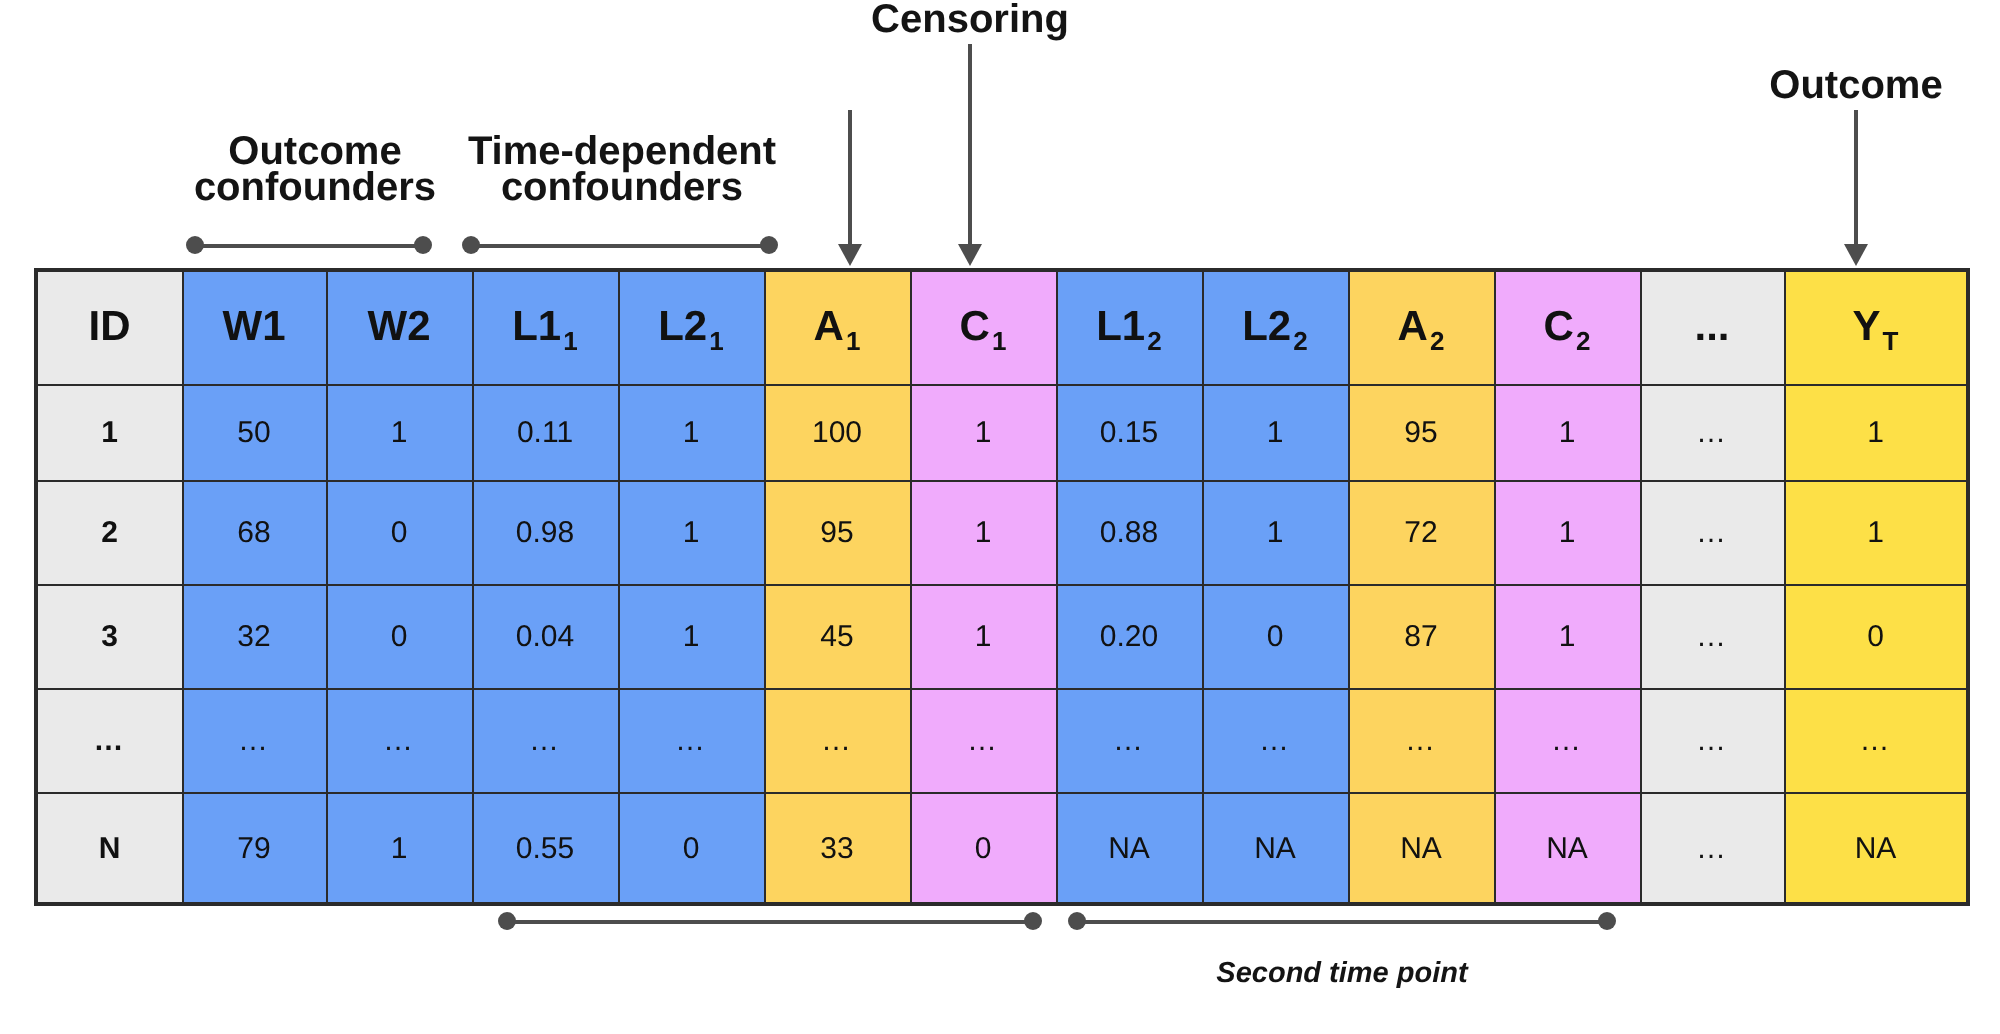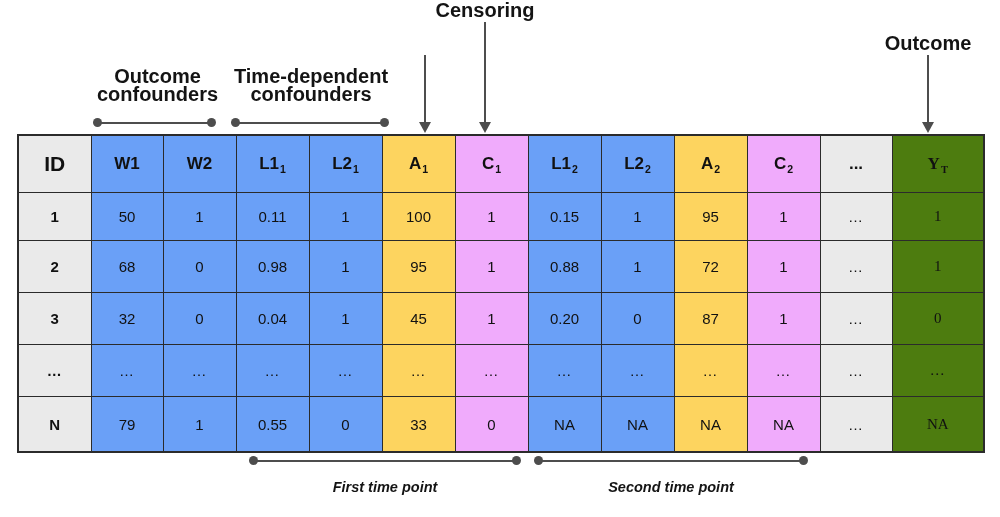--- a/index.html
+++ b/index.html
@@ -101,21 +101,21 @@
     border: 1.2px solid #2b2b2b;
     text-align: center;
     vertical-align: middle;
     padding: 0;
     font-size: 15px;
     font-weight: normal;
     color: #111111;
   }
   #data-table thead th {
     height: 56px;
-    font-size: 17px;
+    font-size: 21px;
     font-weight: bold;
   }
   #data-table tbody td {
     height: 51px;
   }
   #data-table tbody tr:first-child td { height: 47px; }
   #data-table tbody tr:last-child  td { height: 54px; }
 
   #data-table td.col-id,
   #data-table th.col-id {
@@ -123,21 +123,21 @@
     font-size: 21px;
   }
   #data-table tbody td.col-id { font-size: 15px; }
 
   
   .c-id     { background: #eaeaea; }
   .c-blue   { background: #6aa0f7; }
   .c-yellow { background: #fdd45f; }
   .c-gray   { background: #f0abfc; }
   .c-light  { background: #eaeaea; }
-  .c-red    { background: #4d7c0f; font-family: Liberation Serif, serif; }
+  .c-red    { background: #fde047; }
 
   th sub {
     font-size: 0.62em;
     font-weight: bold;
     vertical-align: baseline;
     position: relative;
     bottom: -0.35em;
     padding-left: 1px;
   }
   .ellipsis-cell { letter-spacing: 1px; }
@@ -302,17 +302,16 @@
     <span class="bar"></span>
     <span class="dot right"></span>
   </div>
 
   <div class="bracket" style="left:534px; top:456px; width:274px;">
     <span class="dot left"></span>
     <span class="bar"></span>
     <span class="dot right"></span>
   </div>
 
-  <div class="anno-label-italic" style="left:265px; top:478px; width:240px;">First time point</div>
 
   <div class="anno-label-italic" style="left:551px; top:478px; width:240px;">Second time point</div>
 
 </div>
 
 </body></html>

